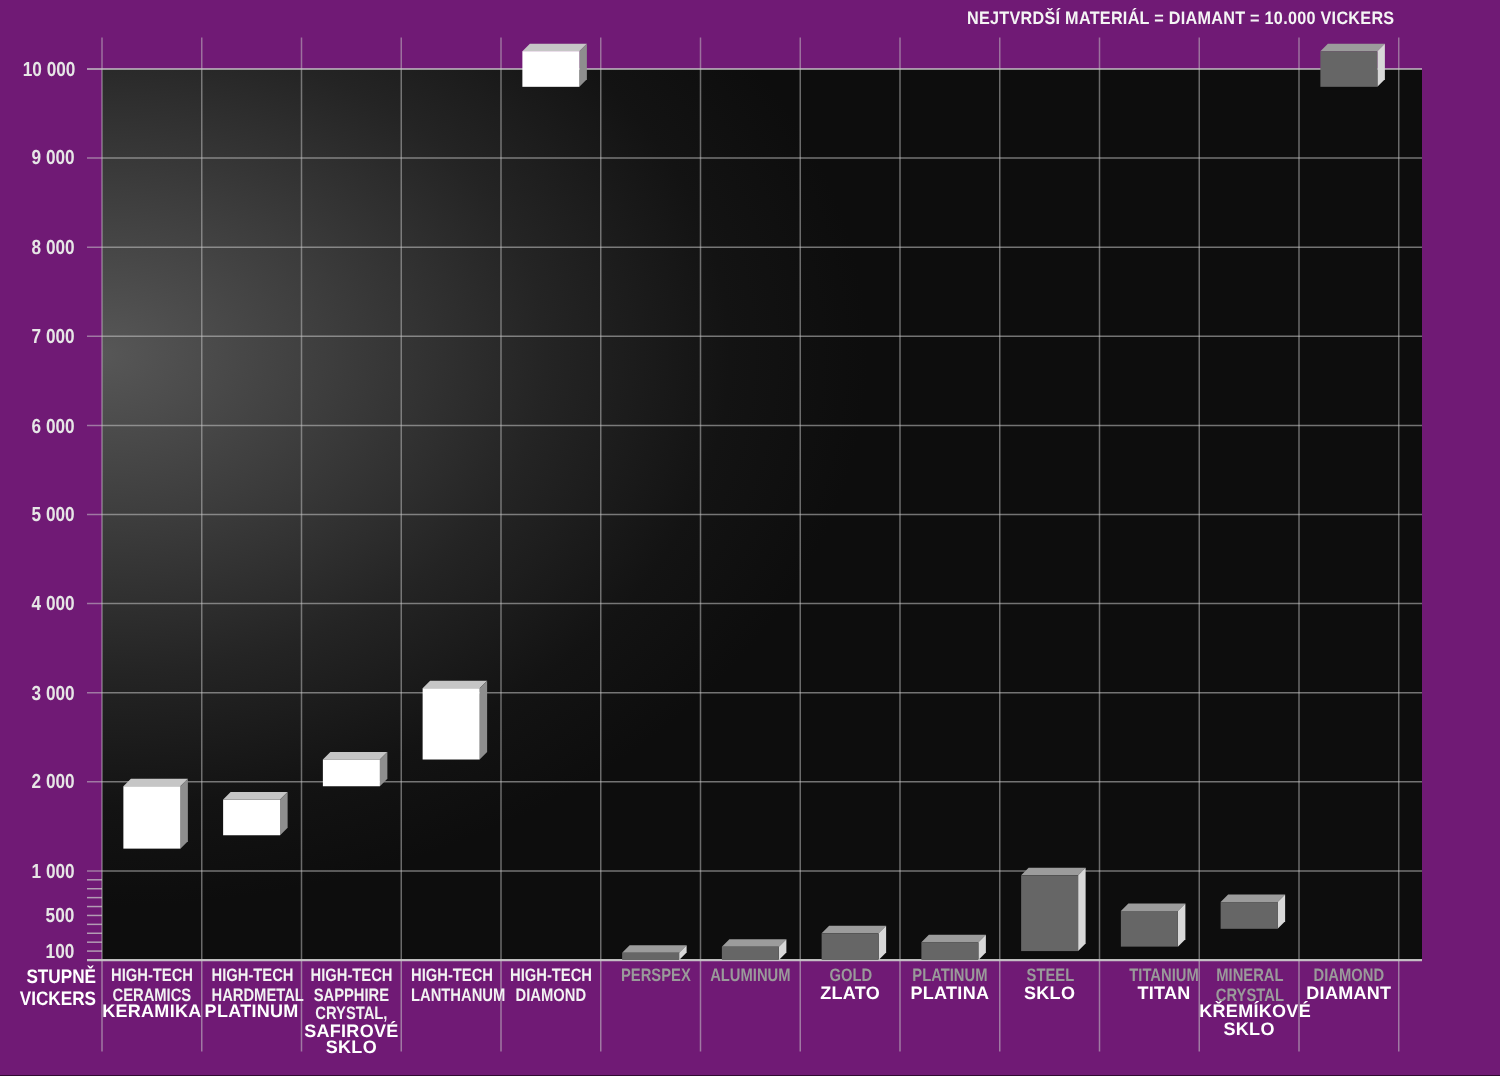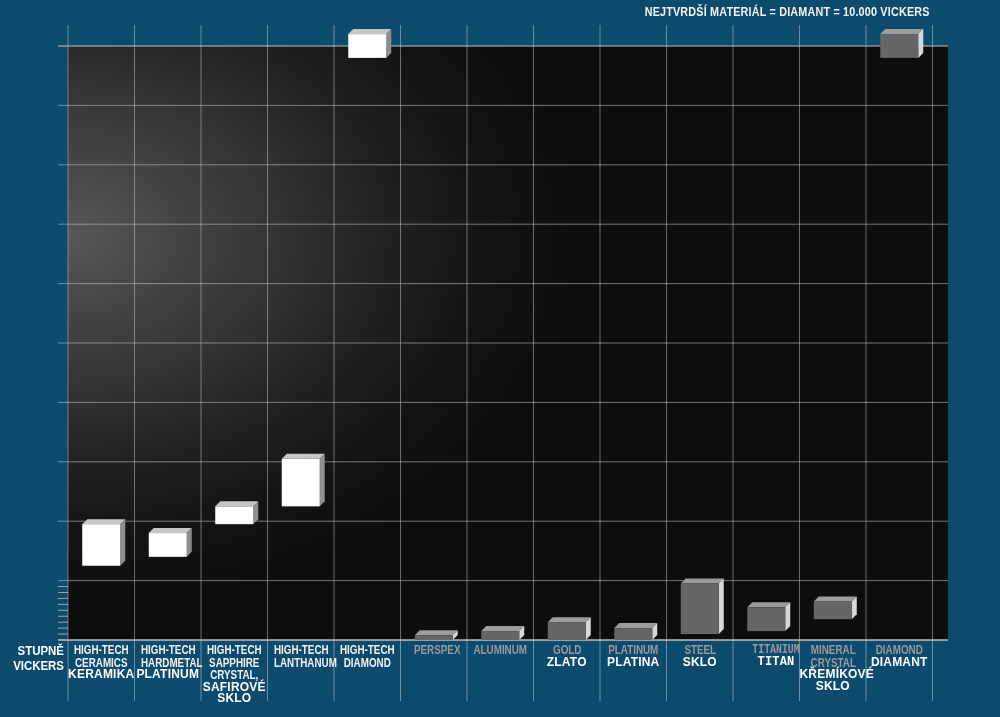--- a/index.html
+++ b/index.html
@@ -1,16 +1,16 @@
 <!DOCTYPE html>
 <html><head>
 <meta charset="utf-8">
 <style>
   html,body{margin:0;padding:0;background:#000;}
-  #stage{position:relative;width:1000px;height:717px;background:#0c4a6e;overflow:hidden;
+  #stage{position:relative;width:1000px;height:717px;background:#701a75;overflow:hidden;
          font-family:"Liberation Sans", sans-serif;}
   .plot-bg{position:absolute;left:68px;top:46px;width:880px;height:594px;
     background:radial-gradient(ellipse 58% 62% at 0% 32%, #575757 0%, #3d3d3d 30%, #242424 58%, #131313 82%, #0d0d0d 100%);}
   #plot-svg{position:absolute;left:0;top:0;width:1000px;height:717px;}
   .title{position:absolute;top:5px;right:70px;color:#f5f5f5;font-weight:bold;font-size:12px;
     letter-spacing:.2px;transform:scaleX(.9);transform-origin:right top;white-space:nowrap;}
   #ylabels{position:absolute;left:0;top:0;width:56px;height:660px;}
   .ytick{position:absolute;right:6px;color:#e6e6e6;font-weight:bold;font-size:13.5px;
     transform:translateY(-50%) scaleX(.85);transform-origin:right center;white-space:nowrap;}
   .axis-title{position:absolute;left:0;top:644px;width:64px;text-align:right;color:#fff;
@@ -137,20 +137,34 @@
         <polygon points="851.75,601.39 856.75,596.39 856.75,614.21 851.75,619.21" fill="#d8d8d8"></polygon>
         <rect x="813.75" y="601.39" width="38" height="17.82000000000005" fill="#666666"></rect>
       </g>
       <g>
         <polygon points="880.25,34.120000000000005 885.25,29.120000000000005 923.25,29.120000000000005 918.25,34.120000000000005" fill="#9c9c9c"></polygon>
         <polygon points="918.25,34.120000000000005 923.25,29.120000000000005 923.25,52.879999999999995 918.25,57.879999999999995" fill="#d8d8d8"></polygon>
         <rect x="880.25" y="34.120000000000005" width="38" height="23.75999999999999" fill="#666666"></rect>
       </g>
     </svg>
   <div class="title">NEJTVRDŠÍ MATERIÁL = DIAMANT = 10.000 VICKERS</div>
+  <div id="ylabels">
+      <div class="ytick" style="top: 46px; color: rgb(230, 230, 230);">10 000</div>
+      <div class="ytick" style="top: 105.4px; color: rgb(230, 230, 230);">9 000</div>
+      <div class="ytick" style="top: 164.8px; color: rgb(230, 230, 230);">8 000</div>
+      <div class="ytick" style="top: 224.2px; color: rgb(230, 230, 230);">7 000</div>
+      <div class="ytick" style="top: 283.6px; color: rgb(230, 230, 230);">6 000</div>
+      <div class="ytick" style="top: 343px; color: rgb(230, 230, 230);">5 000</div>
+      <div class="ytick" style="top: 402.4px; color: rgb(230, 230, 230);">4 000</div>
+      <div class="ytick" style="top: 461.8px; color: rgb(230, 230, 230);">3 000</div>
+      <div class="ytick" style="top: 521.2px; color: rgb(230, 230, 230);">2 000</div>
+      <div class="ytick" style="top: 580.6px; color: rgb(230, 230, 230);">1 000</div>
+      <div class="ytick" style="top: 610.3px; color: rgb(230, 230, 230);">500</div>
+      <div class="ytick" style="top: 634.06px; color: rgb(230, 230, 230);">100</div>
+    </div>
   <div class="axis-title">
     <div>STUPNĚ</div>
     <div>VICKERS</div>
   </div>
   <div id="xlabels">
       <div class="cat" style="left: 68px; width: 66.5px;">
         <div class="en ht">HIGH-TECH</div>
         <div class="en ht">CERAMICS</div>
         <div class="cz">KERAMIKA</div>
       </div>
@@ -185,21 +199,21 @@
         <div class="cz">ZLATO</div>
       </div>
       <div class="cat" style="left: 600px; width: 66.5px;">
         <div class="en std">PLATINUM</div>
         <div class="cz">PLATINA</div>
       </div>
       <div class="cat" style="left: 666.5px; width: 66.5px;">
         <div class="en std">STEEL</div>
         <div class="cz">SKLO</div>
       </div>
-      <div class="cat" style="left: 733px; width: 86px; font-family: Liberation Mono, monospace;">
+      <div class="cat" style="left: 733px; width: 86px;">
         <div class="en std">TITANIUM</div>
         <div class="cz">TITAN</div>
       </div>
       <div class="cat" style="left: 799.5px; width: 66.5px;">
         <div class="en std">MINERAL</div>
         <div class="en std">CRYSTAL</div>
         <div class="cz">KŘEMÍKOVÉ</div>
         <div class="cz">SKLO</div>
       </div>
       <div class="cat" style="left: 866px; width: 66.5px;">

